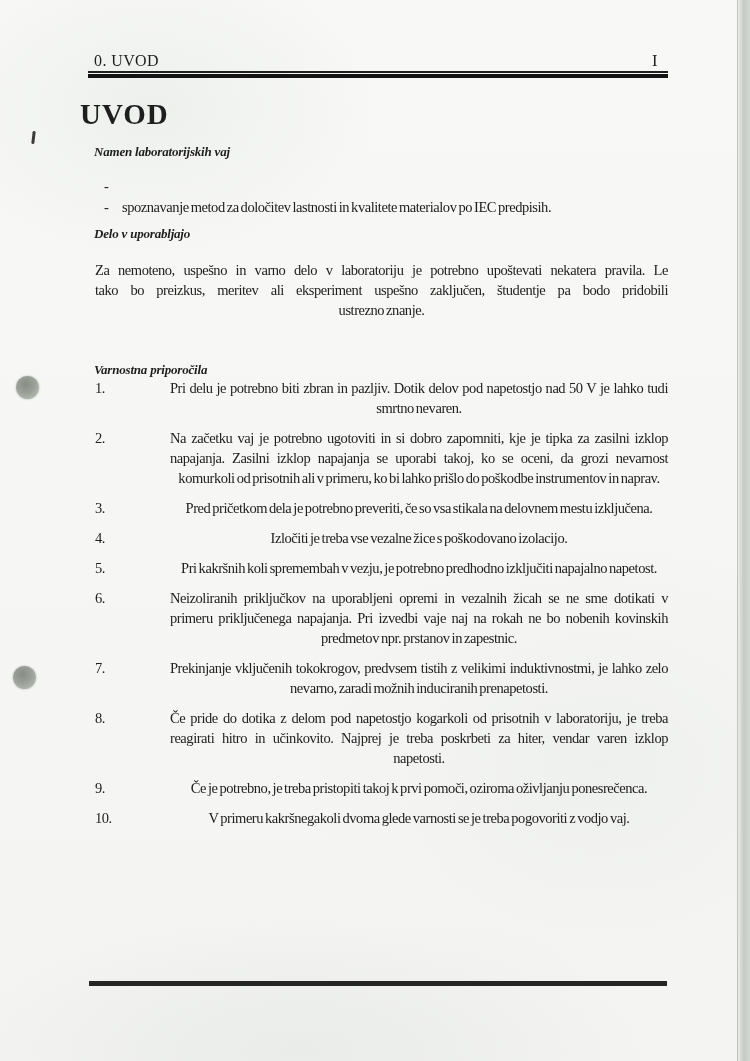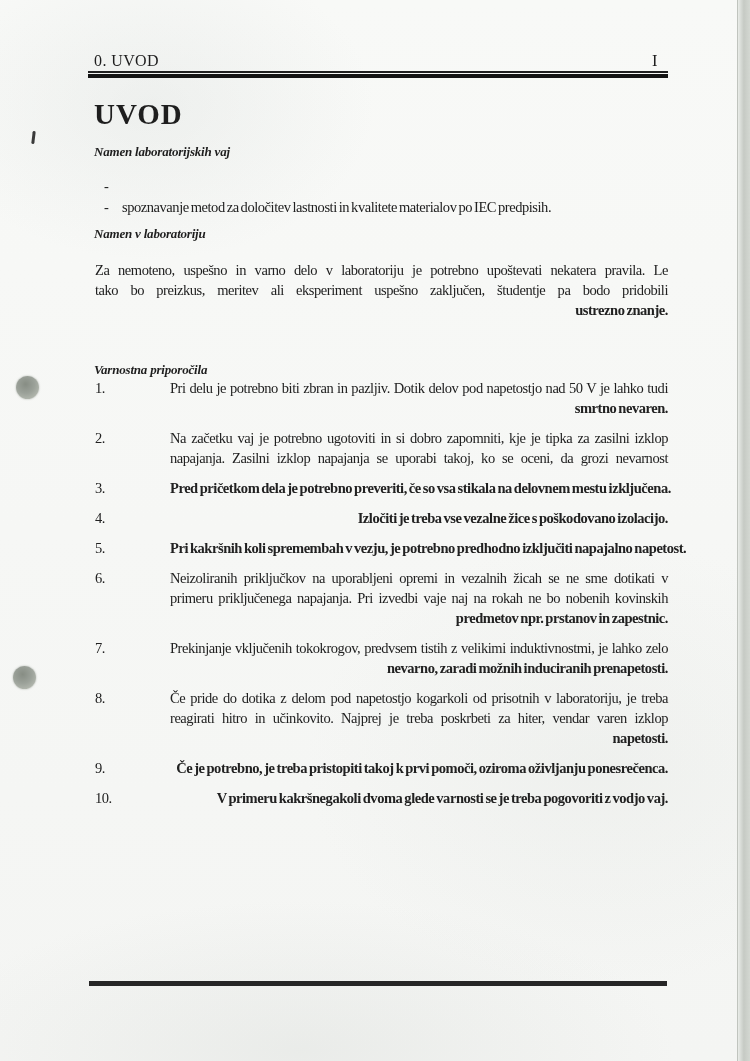--- a/index.html
+++ b/index.html
@@ -18,33 +18,33 @@
   .edge-strip{left:737px;top:0;width:13px;height:1061px;
     background:linear-gradient(90deg, #e9ece8 0%, #c6cac4 45%, #d6dad4 100%);
     border-left:1px solid #c0c4be;}
   
   .running-header{left:94px;top:52px;font-size:16px;letter-spacing:0.4px;white-space:nowrap;}
   .page-number{left:652px;top:51px;font-size:16.5px;}
   .header-rule{left:88px;top:71px;width:580px;}
   .header-rule .thin{height:2px;background:#202020;}
   .header-rule .thick{height:4px;background:#141414;margin-top:1px;}
   
-  .page-title{left:94px;top:98px;font-size:29px;font-weight:bold;letter-spacing:1px;white-space:nowrap;}
+  .page-title{left:80px;top:98px;font-size:29px;font-weight:bold;letter-spacing:1px;white-space:nowrap;}
   .sec-heading{font-size:13px;font-weight:bold;font-style:italic;white-space:nowrap;letter-spacing:-0.2px;}
   .h1{left:94px;top:144px;}
   .h2{left:94px;top:226px;}
   .h3{left:94px;top:338px;margin-top:24px;}
   
   .bodytext{font-size:14.5px;letter-spacing:-0.45px;word-spacing:-1.2px;line-height:20px;color:#212121;}
   .bullets{left:104px;top:176px;width:560px;line-height:21px;}
   .bullet{display:flex;}
   .bullet .dash{width:18px;flex:0 0 18px;}
   .para{left:95px;top:260px;width:573px;}
   .jline{text-align:justify;text-align-last:justify;white-space:nowrap;}
-  .lline{text-align:right;white-space:nowrap;font-weight:bold;}
+  .lline{text-align:center;white-space:nowrap;}
   .safety-list{left:95px;top:378px;width:573px;}
   .item{display:flex;margin-bottom:10px;}
   .item .num{flex:0 0 27px;width:27px;}
   .item .itxt{flex:1 1 auto;min-width:0;margin-left:48px;}
   
   .footer-rule{left:89px;top:981px;width:578px;height:5px;background:#262626;}
   
   .hole{width:23px;height:23px;border-radius:50%;
     background:radial-gradient(circle at 42% 36%, #878d84 0%, #9ba199 45%, #b0b5ac 75%, #bfc3ba 100%);
     box-shadow:0 0 2px rgba(120,126,118,0.6);}
@@ -75,21 +75,21 @@
 <div class="abs bodytext bullets">
   <div class="bullet">
     <span class="dash">-</span>
   </div>
   <div class="bullet">
     <span class="dash">-</span>
     <span class="btxt">spoznavanje metod za določitev lastnosti in kvalitete materialov po IEC predpisih.</span>
   </div>
 </div>
 
-<div class="abs sec-heading h2">Namen v laboratoriju</div>
+<div class="abs sec-heading h2">Delo v uporabljajo</div>
 <div class="abs bodytext para">
   <div class="jline">Za nemoteno, uspešno in varno delo v laboratoriju je potrebno upoštevati nekatera pravila. Le</div>
   <div class="jline">tako bo preizkus, meritev ali eksperiment uspešno zaključen, študentje pa bodo pridobili</div>
   <div class="lline">ustrezno znanje.</div>
 </div>
 
 <div class="abs sec-heading h3">Varnostna priporočila</div>
 <div class="abs bodytext safety-list">
 
   <div class="item">
@@ -98,20 +98,21 @@
       <div class="jline">Pri delu je potrebno biti zbran in pazljiv. Dotik delov pod napetostjo nad 50 V je lahko tudi</div>
       <div class="lline">smrtno nevaren.</div>
     </div>
   </div>
 
   <div class="item">
     <span class="num">2.</span>
     <div class="itxt">
       <div class="jline">Na začetku vaj je potrebno ugotoviti in si dobro zapomniti, kje je tipka za zasilni izklop</div>
       <div class="jline">napajanja. Zasilni izklop napajanja se uporabi takoj, ko se oceni, da grozi nevarnost</div>
+      <div class="lline">komurkoli od prisotnih ali v primeru, ko bi lahko prišlo do poškodbe instrumentov in naprav.</div>
     </div>
   </div>
 
   <div class="item">
     <span class="num">3.</span>
     <div class="itxt">
       <div class="lline">Pred pričetkom dela je potrebno preveriti, če so vsa stikala na delovnem mestu izključena.</div>
     </div>
   </div>
 

